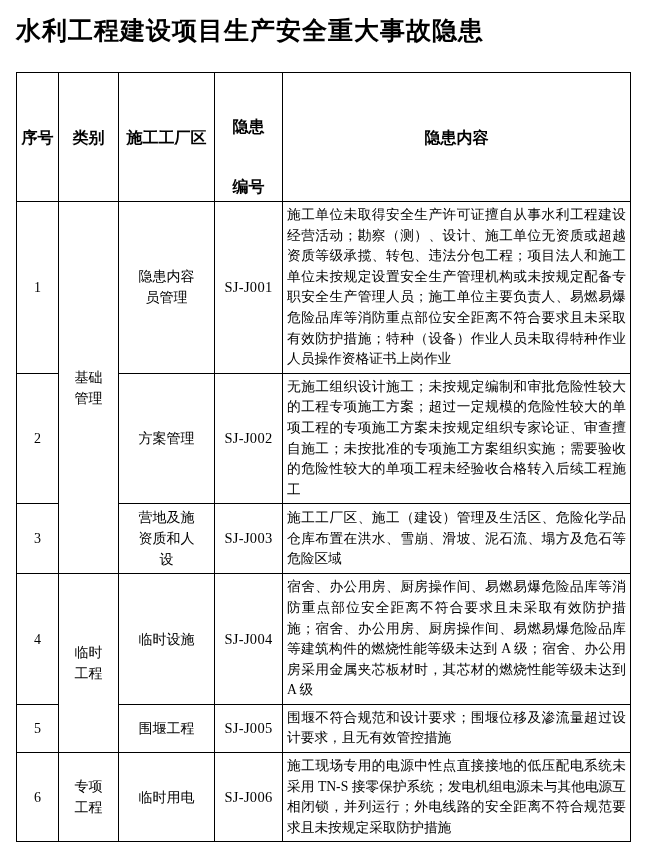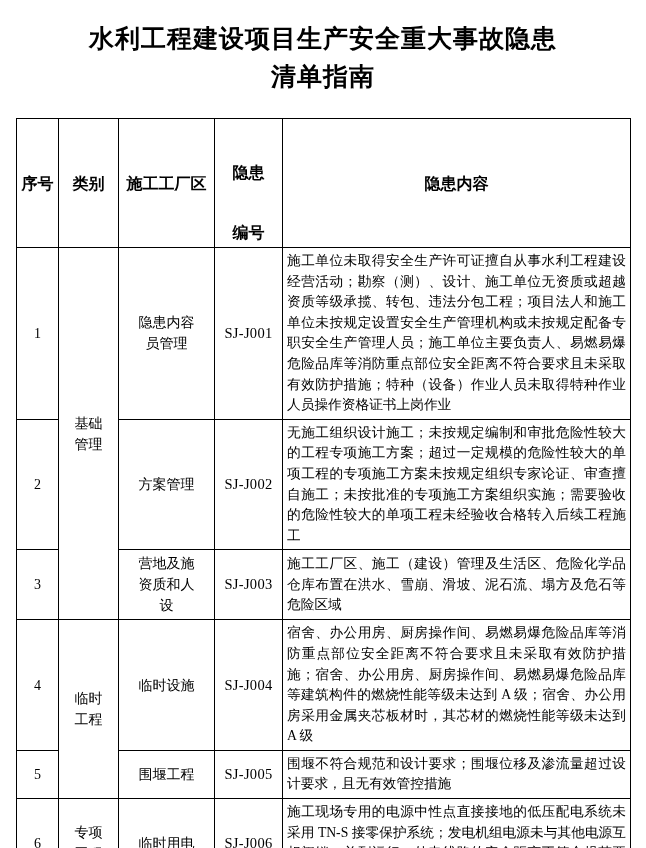--- a/index.html
+++ b/index.html
@@ -15,26 +15,25 @@
     overflow: hidden;
   }
   .page {
     width: 646px;
     height: 848px;
     box-sizing: border-box;
     padding: 0 16px;
     position: relative;
   }
   .doc-title {
-    text-align: center;
     font-weight: bold;
     font-size: 25px;
     line-height: 38px;
     letter-spacing: 1px;
-    padding-top: 20px;
+    padding-top: 12px;
     font-family: "Liberation Serif", "DejaVu Serif", serif;
   }
   .doc-title .line {
     display: block;
     white-space: nowrap;
   }
   .table-wrap {
     margin-top: 22px;
   }
   table.hazard-table {
@@ -87,21 +86,20 @@
   .hdr-stack span { display: block; margin-top: 39px; }
   .clipped-row td { border-bottom: 1px solid #000; }
 </style>
 </head>
 <body>
 
 <div class="page">
 
   <div class="doc-title">
     <span class="line">水利工程建设项目生产安全重大事故隐患</span>
-    <span class="line">清单指南</span>
   </div>
 
   <div class="table-wrap">
     <table class="hazard-table">
       <colgroup>
         <col class="col-no">
         <col class="col-cat">
         <col class="col-link">
         <col class="col-code">
         <col class="col-body">

